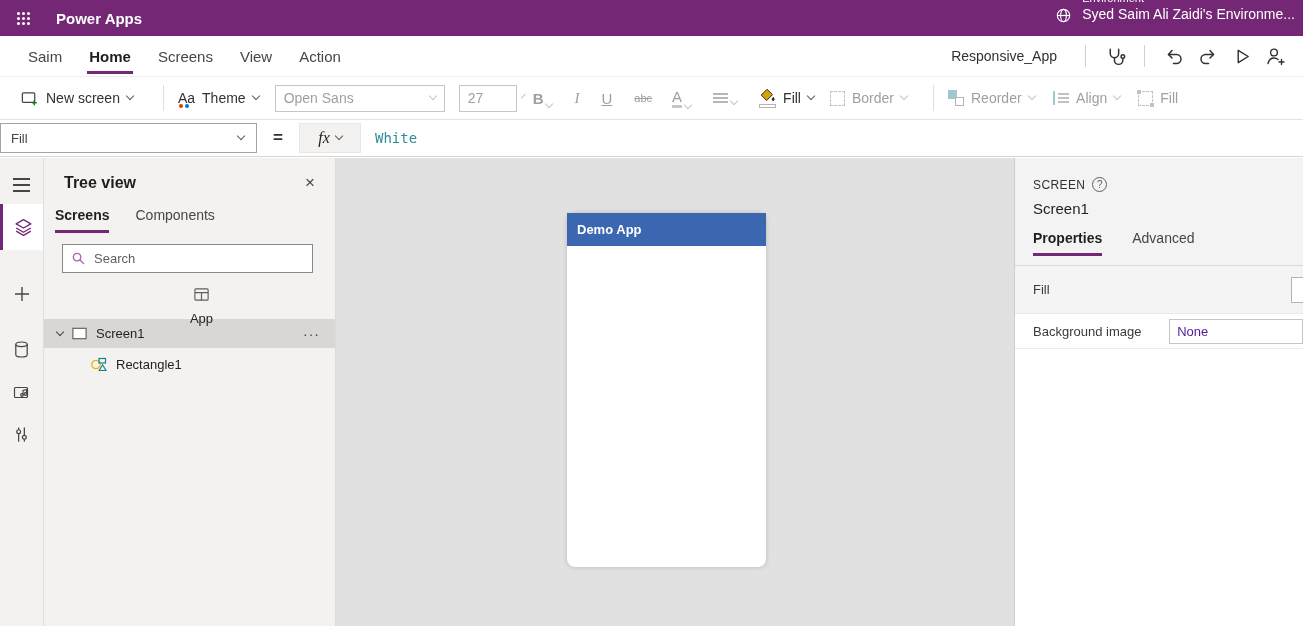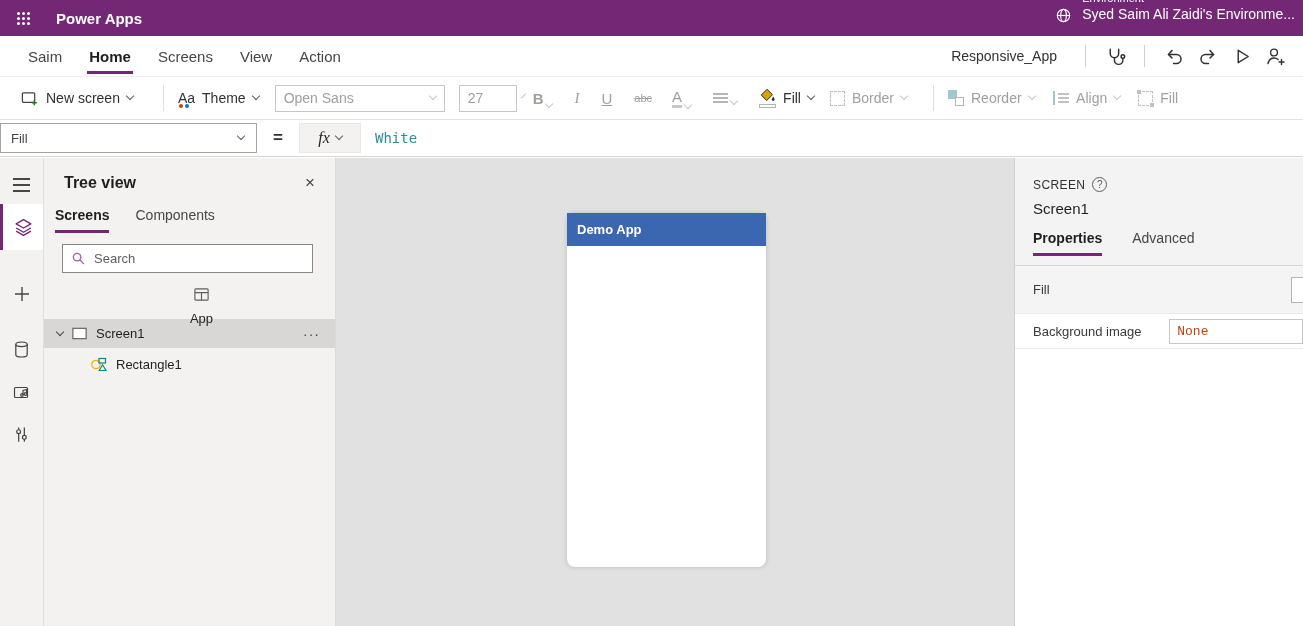--- a/index.html
+++ b/index.html
@@ -98,21 +98,21 @@
   .help-circ { width: 15px; height: 15px; border: 1.2px solid #605e5c; border-radius: 50%; font-size: 10px; color: #605e5c; display: flex; align-items: center; justify-content: center; }
   .pp-name { margin-top: 8px; font-size: 15px; color: #201f1e; }
   .pp-tabs { display: flex; gap: 30px; margin-top: 13px; font-size: 14px; }
   .pp-tab { color: #484644; padding-bottom: 7px; }
   .pp-tab.active { color: #201f1e; font-weight: 700; border-bottom: 3px solid #742774; }
   .pp-row { display: flex; align-items: center; padding-left: 18px; border-bottom: 1px solid #ecebea; }
   .pp-row-fill { height: 48px; background: #f4f4f4; position: relative; }
   .pp-row-std { height: 35px; }
   .pp-label { width: 155px; color: #3b3a39; }
   .swatch { position: absolute; left: 276px; top: 11px; width: 30px; height: 26px; background: #ffffff; border: 1px solid #b5b4b2; }
-  .pp-select { width: 150px; height: 25px; border: 1px solid #c8c6c4; background: #fff; display: flex; align-items: center; gap: 6px; padding: 0 7px; color: #c2410c; font-family: Liberation Mono, monospace; }
+  .pp-select { width: 150px; height: 25px; border: 1px solid #c8c6c4; background: #fff; display: flex; align-items: center; gap: 6px; padding: 0 7px; color: #4c1d95; }
 </style>
 </head>
 <body>
 
 <div class="topbar">
   <div class="waffle-btn">
     <span class="waffle"></span>
   </div>
   <span class="app-title">Power Apps</span>
   <div class="env">

